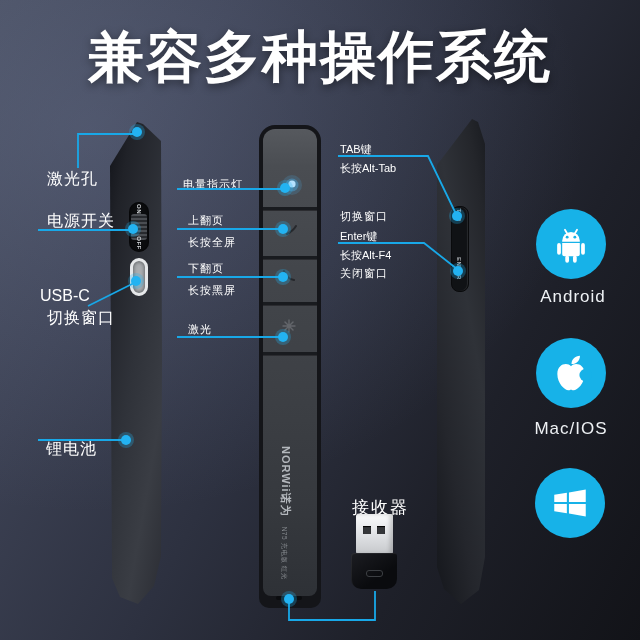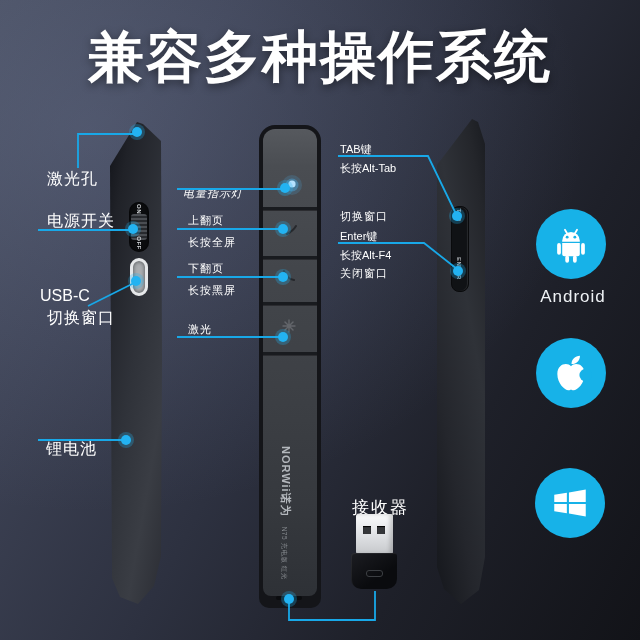--- a/index.html
+++ b/index.html
@@ -131,21 +131,21 @@
   <div class="pill"></div>
   <div class="pill-label" style="left:452px;top:212px;width:13px;">TAB</div>
   <div class="pill-label" style="left:449px;top:264px;width:20px;">ENTER</div>
 
   <div class="t lbl16" style="left:47px;top:169px;">激光孔</div>
   <div class="t lbl16" style="left:47px;top:211px;">电源开关</div>
   <div class="t lbl16" style="left:40px;top:286px;letter-spacing:0;">USB-C</div>
   <div class="t lbl16" style="left:47px;top:308px;">切换窗口</div>
   <div class="t lbl16" style="left:46px;top:439px;">锂电池</div>
 
-  <div class="t lbl" style="left:183px;top:184px;font-style:italic;">电量指示灯</div>
+  <div class="t lbl" style="left:183px;top:175px;">电量指示灯</div>
   <div class="t lbl" style="left:188px;top:211px;">上翻页</div>
   <div class="t lbl" style="left:188px;top:233px;">长按全屏</div>
   <div class="t lbl" style="left:188px;top:259px;">下翻页</div>
   <div class="t lbl" style="left:188px;top:281px;">长按黑屏</div>
   <div class="t lbl" style="left:188px;top:320px;">激光</div>
 
   <div class="t lbl" style="left:340px;top:140px;letter-spacing:0;">TAB键</div>
   <div class="t lbl" style="left:340px;top:159px;letter-spacing:0;">长按Alt-Tab</div>
   <div class="t lbl" style="left:340px;top:177px;margin-top:30px;">切换窗口</div>
   <div class="t lbl" style="left:340px;top:227px;letter-spacing:0;">Enter键</div>
@@ -179,20 +179,21 @@
   </div>
   <div class="os-label" style="left:503px;top:287px;">Android</div>
 
   <div class="badge" style="left:536px;top:338px;">
     <svg width="42" height="42" viewBox="0 0 40 40">
       <path fill="#fff" d="M20,13.5 C16.5,9.5 7,11 7,21 C7,30 14,36.5 17.5,36.5 C19,36.5 19.5,35.7 20,35.7 C20.5,35.7 21,36.5 22.5,36.5 C26,36.5 33,30 33,21 C33,11 23.5,9.5 20,13.5 Z"></path>
       <path fill="#fff" d="M20.5,11.5 C20.3,7 24,3.5 28.5,3.5 C28.7,8 25,11.6 20.5,11.5 Z"></path>
       <circle class="os-fill" cx="34" cy="22" r="6"></circle>
     </svg>
   </div>
+  <div class="os-label" style="left:501px;top:419px;">Mac/IOS</div>
 
   <div class="badge" style="left:535px;top:468px;">
     <svg width="42" height="42" viewBox="0 0 40 40">
       <path fill="#fff" d="M5,12.2 L17,10.2 L17,19 L5,19 Z"></path>
       <path fill="#fff" d="M19,9.9 L35,7.2 L35,19 L19,19 Z"></path>
       <path fill="#fff" d="M5,21 L17,21 L17,29.8 L5,27.8 Z"></path>
       <path fill="#fff" d="M19,21 L35,21 L35,32.8 L19,30.1 Z"></path>
     </svg>
   </div>
 

